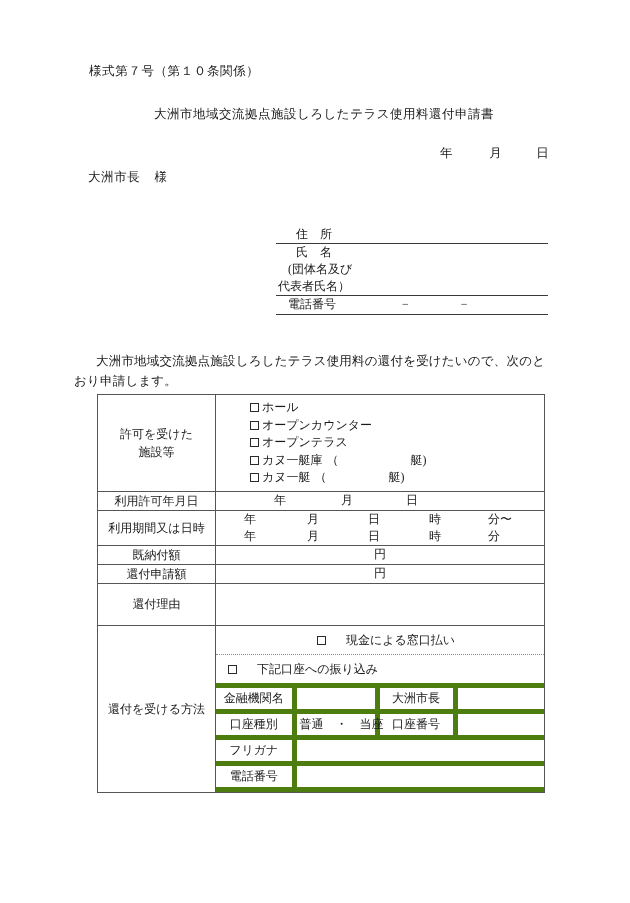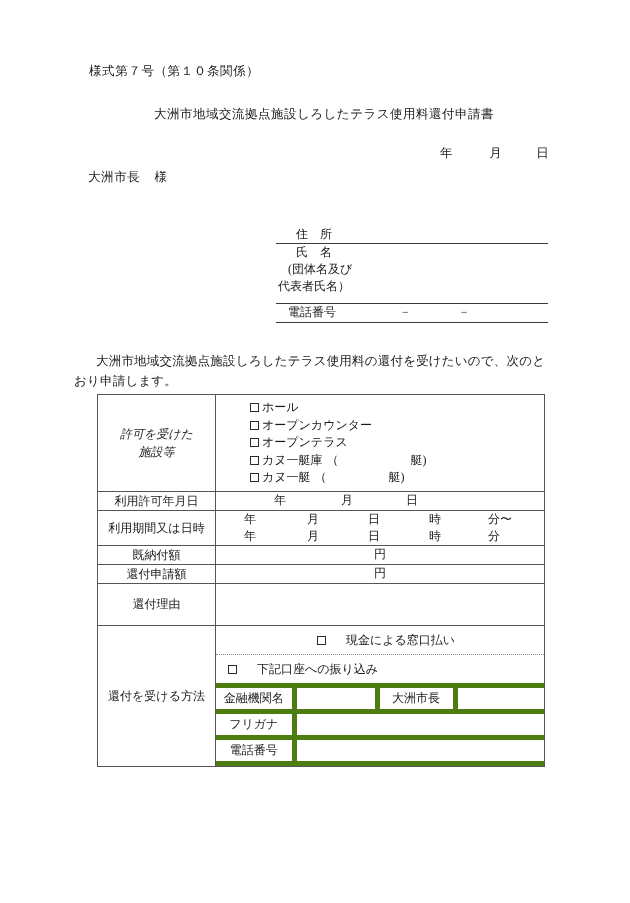--- a/index.html
+++ b/index.html
@@ -57,21 +57,21 @@
     left: 276px; top: 226px;
     width: 272px;
   }
   .ap-row {
     border-bottom: 1px solid #3a3a3a;
     font-size: 12px;
     line-height: 17px;
     padding-bottom: 1px;
   }
   .ap-row.addr { height: 18px; }
-  .ap-row.name { padding-bottom: 8px; font-family: Liberation Serif, serif; }
+  .ap-row.name { padding-bottom: 0; font-family: Liberation Serif, serif; }
   .ap-label-c {
     display: block;
     text-align: left;
     padding-left: 18px;
     white-space: nowrap;
   }
   .ap-label-c.ind0 { padding-left: 20px; }
   .ap-label-c.ind1 { padding-left: 12px; }
   .ap-label-c.ind2 { padding-left: 2px; }
   .ap-row.tel {
@@ -109,21 +109,21 @@
     padding: 0;
     vertical-align: middle;
   }
   .lbl-cell {
     width: 118px;
     text-align: center;
     line-height: 18px;
     padding: 3px 2px;
     white-space: nowrap;
   }
-  .lbl-cell .two-line { display: block; font-style: italic; }
+  .lbl-cell .two-line { display: block; }
 
   
   .fac-list { padding: 4px 0 4px 0; }
   .fac-item {
     line-height: 17.5px;
     padding-left: 34px;
     white-space: nowrap;
   }
   .cb-sq {
     display: inline-block;
@@ -336,20 +336,26 @@
 
           <table class="bank-table">
             <tbody>
               <tr>
                 <td class="bk-lbl nb-left">金融機関名</td>
                 <td class="bk-val"></td>
                 <td class="bk-lbl2">大洲市長</td>
                 <td class="bk-val2 nb-right"></td>
               </tr>
               <tr>
+                <td class="bk-lbl nb-left">口座種別</td>
+                <td class="bk-type">普通　・　当座</td>
+                <td class="bk-lbl2">口座番号</td>
+                <td class="bk-val2 nb-right"></td>
+              </tr>
+              <tr>
                 <td class="bk-lbl nb-left">フリガナ</td>
                 <td class="bk-wide nb-right" colspan="3"></td>
               </tr>
               <tr>
                 <td class="bk-lbl nb-left">電話番号</td>
                 <td class="bk-wide nb-right" colspan="3"></td>
               </tr>
             </tbody>
           </table>
 

